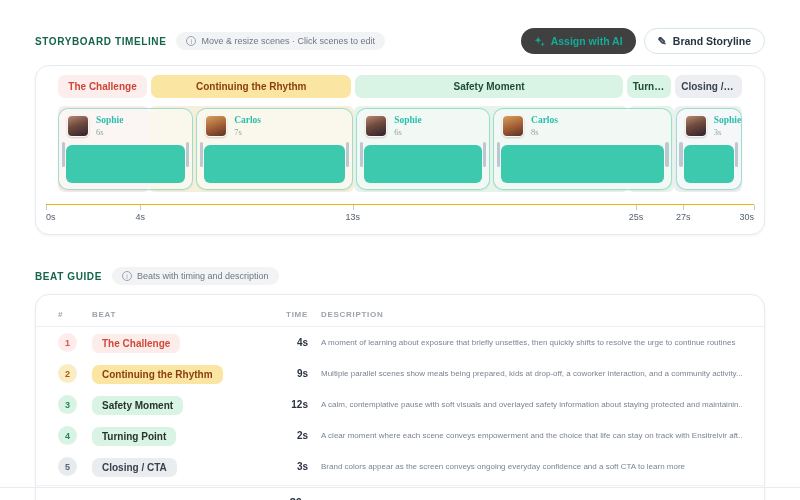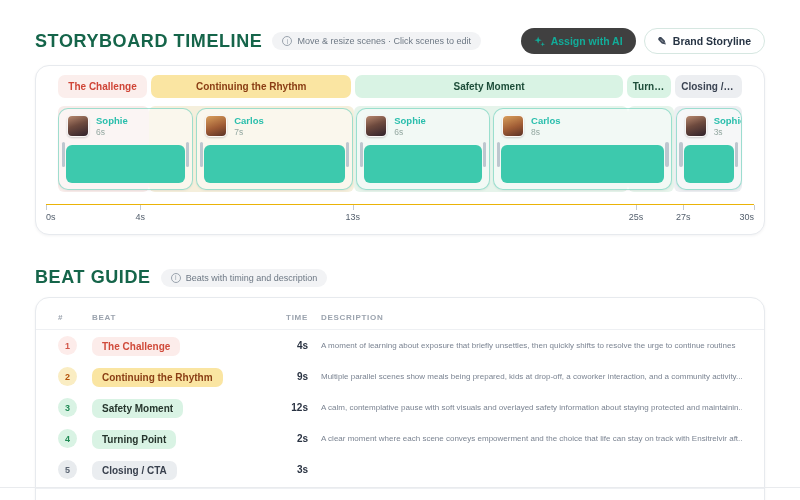--- a/index.html
+++ b/index.html
@@ -2,21 +2,21 @@
 <html><head>
 <meta charset="utf-8">
 <style>
   * { margin:0; padding:0; box-sizing:border-box; }
   html,body { width:800px; height:500px; overflow:hidden; background:#ffffff;
     font-family:"Liberation Sans", sans-serif; -webkit-font-smoothing:antialiased; }
   .page { position:relative; width:800px; height:500px; padding:28px 35px 0; }
 
   
   .sec-head { display:flex; align-items:center; }
-  .sec-title { font-size:18px; font-weight:bold; letter-spacing:0.6px; color:#15654a; }
+  .sec-title { font-size:10px; font-weight:bold; letter-spacing:0.6px; color:#15654a; }
   .hint-pill { display:inline-flex; align-items:center; gap:5px; margin-left:10px;
     background:#f2f3f5; border-radius:999px; padding:4px 10px; font-size:9px; color:#6d7884; }
   .info-icon { width:10px; height:10px; border:1px solid #9aa3ad; border-radius:50%;
     display:inline-flex; align-items:center; justify-content:center; font-size:7px;
     color:#9aa3ad; font-style:normal; line-height:1; }
   .head-actions { margin-left:auto; display:flex; gap:8px; }
   .btn { display:inline-flex; align-items:center; gap:6px; border-radius:999px;
     padding:6px 13px; font-size:10.5px; font-weight:bold; cursor:pointer; border:none; }
   .btn-assign { background:#404040; color:#12ac99; }
   .btn-edit { background:#ffffff; color:#273444; border:1px solid #d6e7e1; }
@@ -32,21 +32,21 @@
     justify-content:center; font-size:10px; font-weight:bold; white-space:nowrap;
     overflow:hidden; text-overflow:ellipsis; min-width:0; cursor:pointer; }
   .beat-seg span { overflow:hidden; text-overflow:ellipsis; white-space:nowrap; padding:0 6px; }
 
   .track { position:relative; height:86px; margin-top:8px; }
   .zone { position:absolute; top:0; bottom:0; border-radius:6px; }
   .scene-card { position:absolute; top:2px; bottom:2px; border-radius:10px;
     border:1px solid rgba(82,200,174,.55); background:rgba(255,255,255,.48);
     padding:6px 8px 7px; overflow:hidden; cursor:pointer;
     box-shadow:0 1px 2px rgba(16,24,40,.06); }
-  .scene-head { display:flex; align-items:flex-start; gap:7px; }
+  .scene-head { display:flex; align-items:flex-start; gap:7px;font-family:Liberation Serif, serif; }
   .avatar { width:22px; height:22px; border-radius:5px; border:1px solid rgba(255,255,255,.95);
     box-shadow:0 1px 2px rgba(0,0,0,.18); flex:0 0 auto; }
   .avatar-sophie { background:linear-gradient(160deg,#b8896f 0%,#6e4a3e 45%,#30222b 100%); }
   .avatar-carlos { background:linear-gradient(160deg,#d9a05c 0%,#a05c35 55%,#5a3226 100%); }
   .scene-name { font-size:9.5px; font-weight:bold; color:#29beac; line-height:1.25; }
   .scene-dur { font-size:8.5px; color:#93a7a0; }
   .clip-bar { position:absolute; left:7px; right:7px; bottom:6px; height:38px;
     border-radius:6px; background:#3dc9ad; }
   .handle { position:absolute; width:3.5px; height:25px; top:33px; border-radius:2px;
     background:#bdc7cf; cursor:ew-resize; }
@@ -273,20 +273,21 @@
       <div class="badge" style="background-color: rgb(217, 243, 228); color: rgb(31, 138, 84);">4</div>
       <div><span class="beat-pill" style="background-color: rgb(217, 243, 228); color: rgb(38, 53, 45);">Turning Point</span></div>
       <div class="t-time">2s</div>
       <div class="t-desc">A clear moment where each scene conveys empowerment and the choice that life can stay on track with Ensitrelvir aft...</div>
     </div>
 
     <div class="tgrid trow">
       <div class="badge" style="background-color: rgb(232, 235, 238); color: rgb(90, 100, 114);">5</div>
       <div><span class="beat-pill" style="background-color: rgb(234, 237, 240); color: rgb(57, 65, 78);">Closing / CTA</span></div>
       <div class="t-time">3s</div>
+      <div class="t-desc">Brand colors appear as the screen conveys ongoing everyday confidence and a soft CTA to learn more</div>
     </div>
 
     <div class="tgrid total-row">
       <div class="total-label">TOTAL</div>
       <div class="total-time">30s</div>
     </div>
   </section>
 
   <div class="bottom-divider"></div>
 </div>

